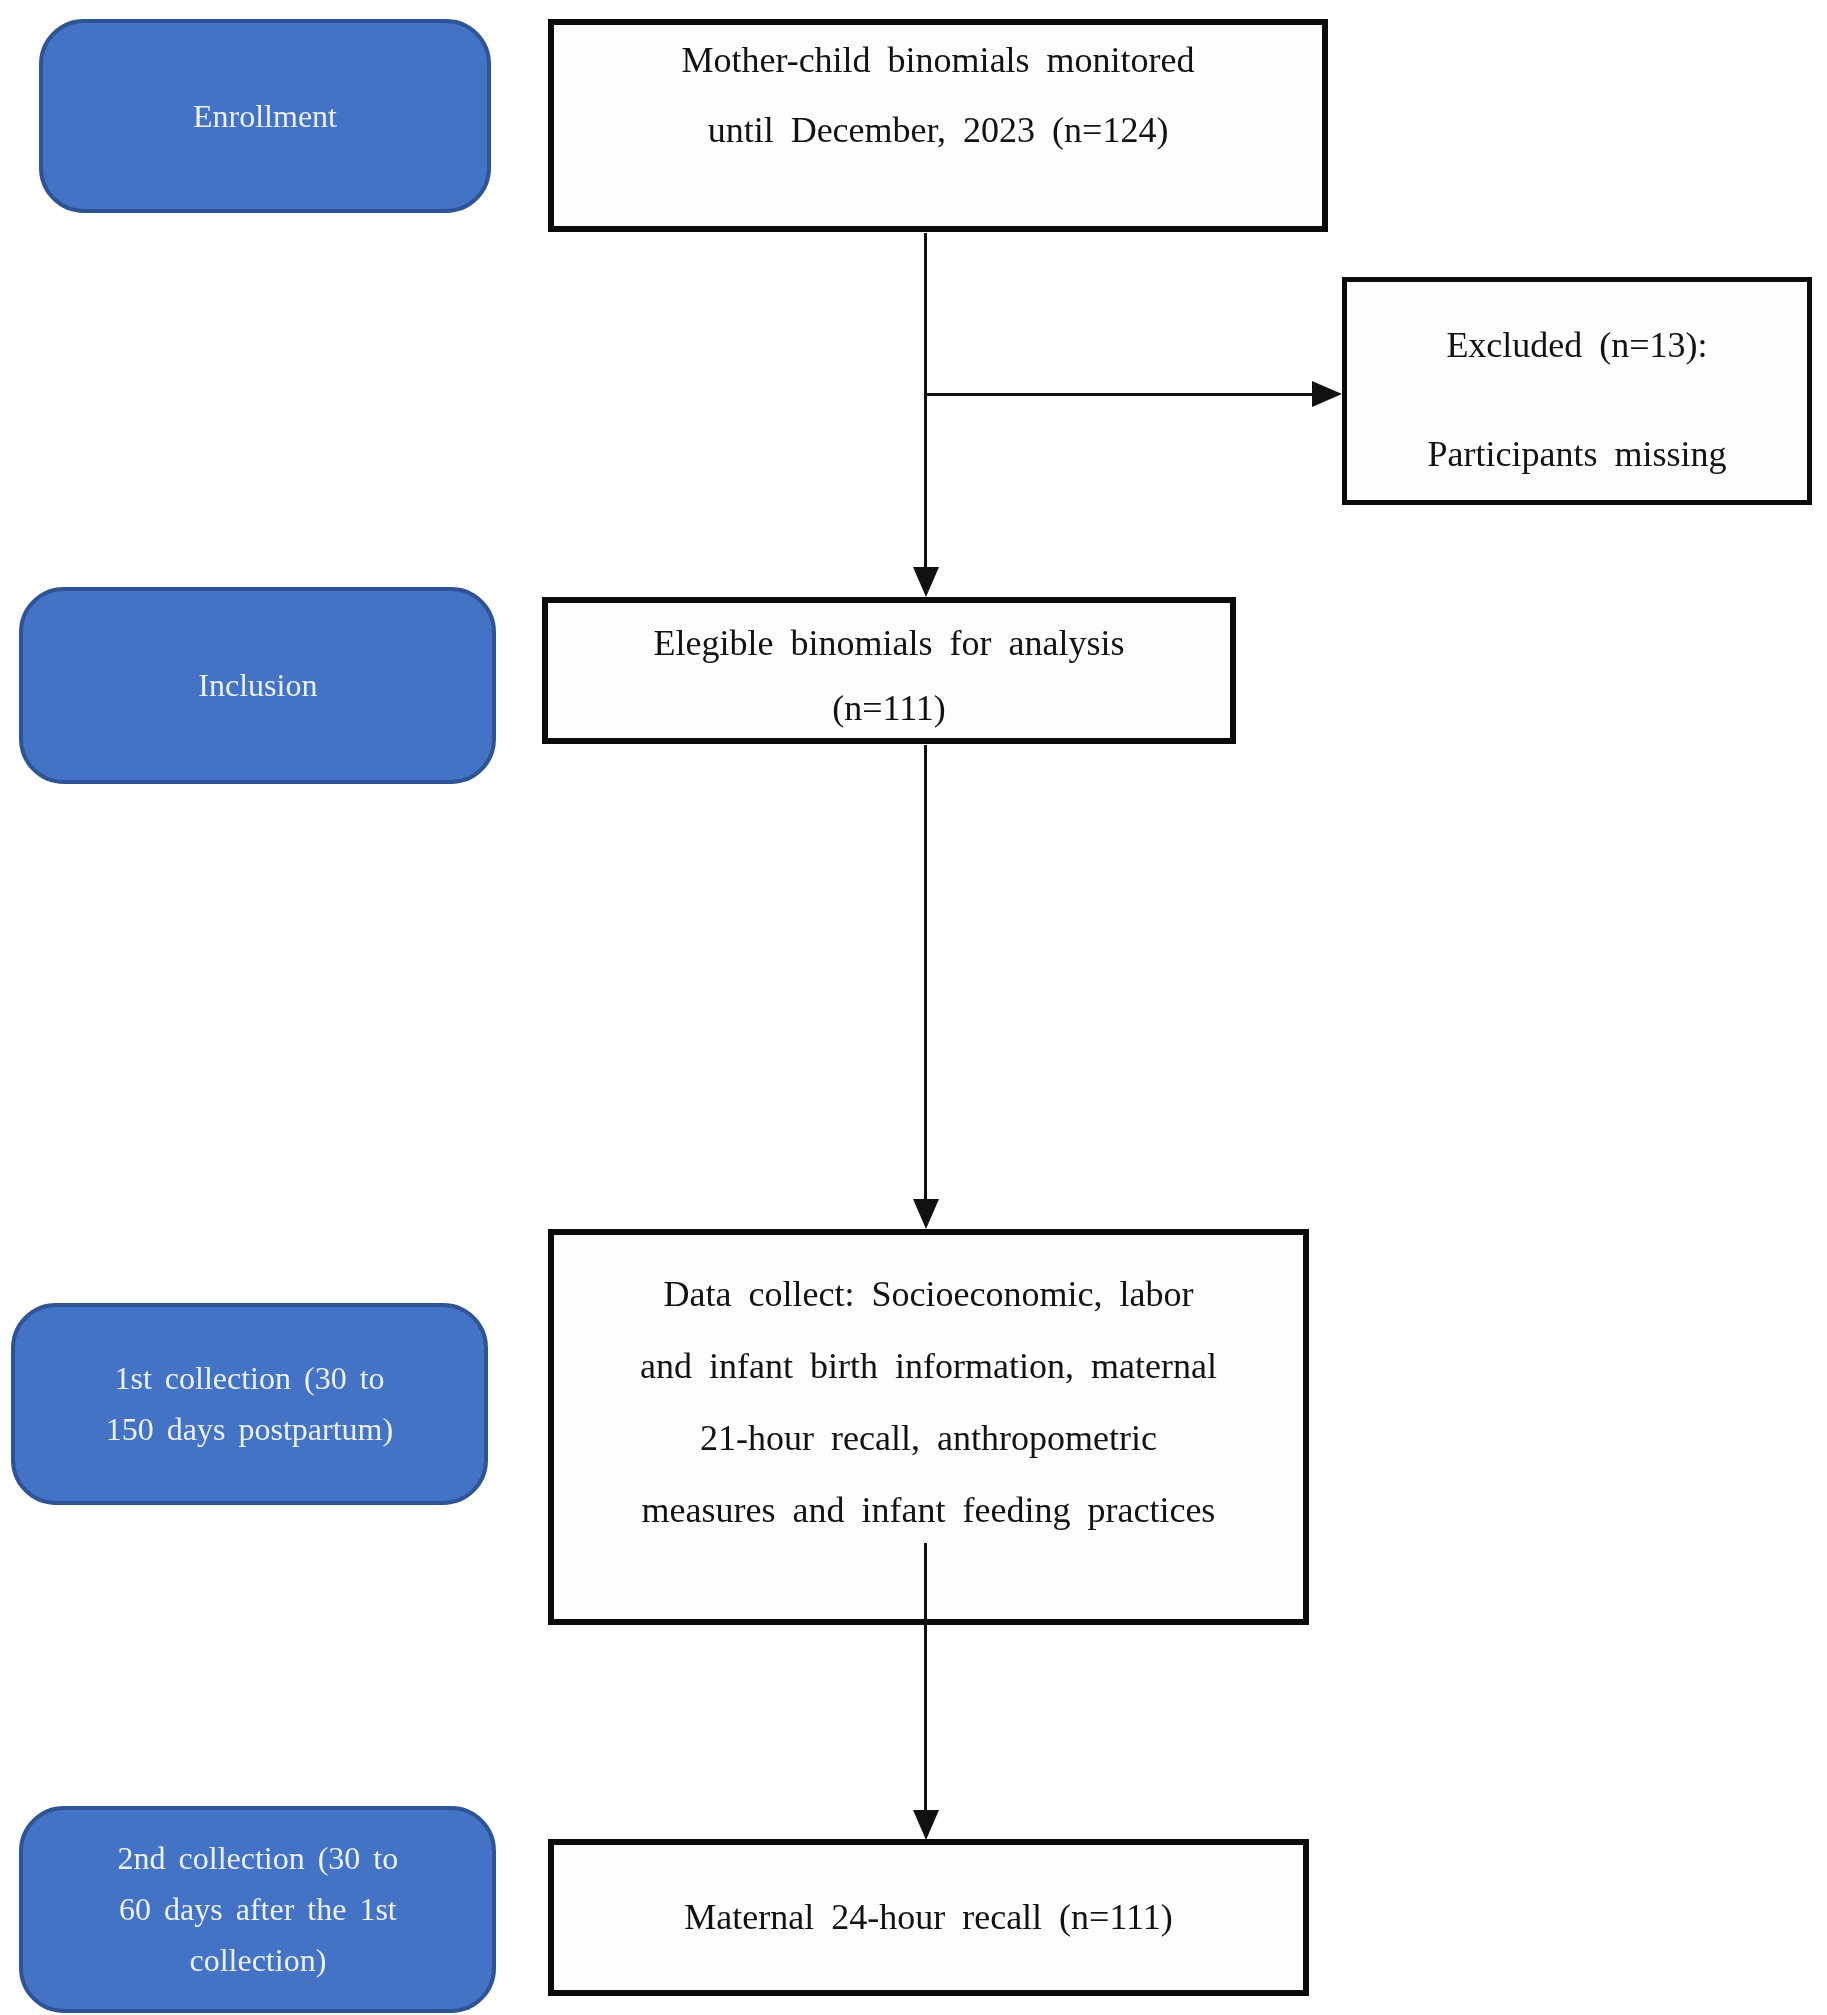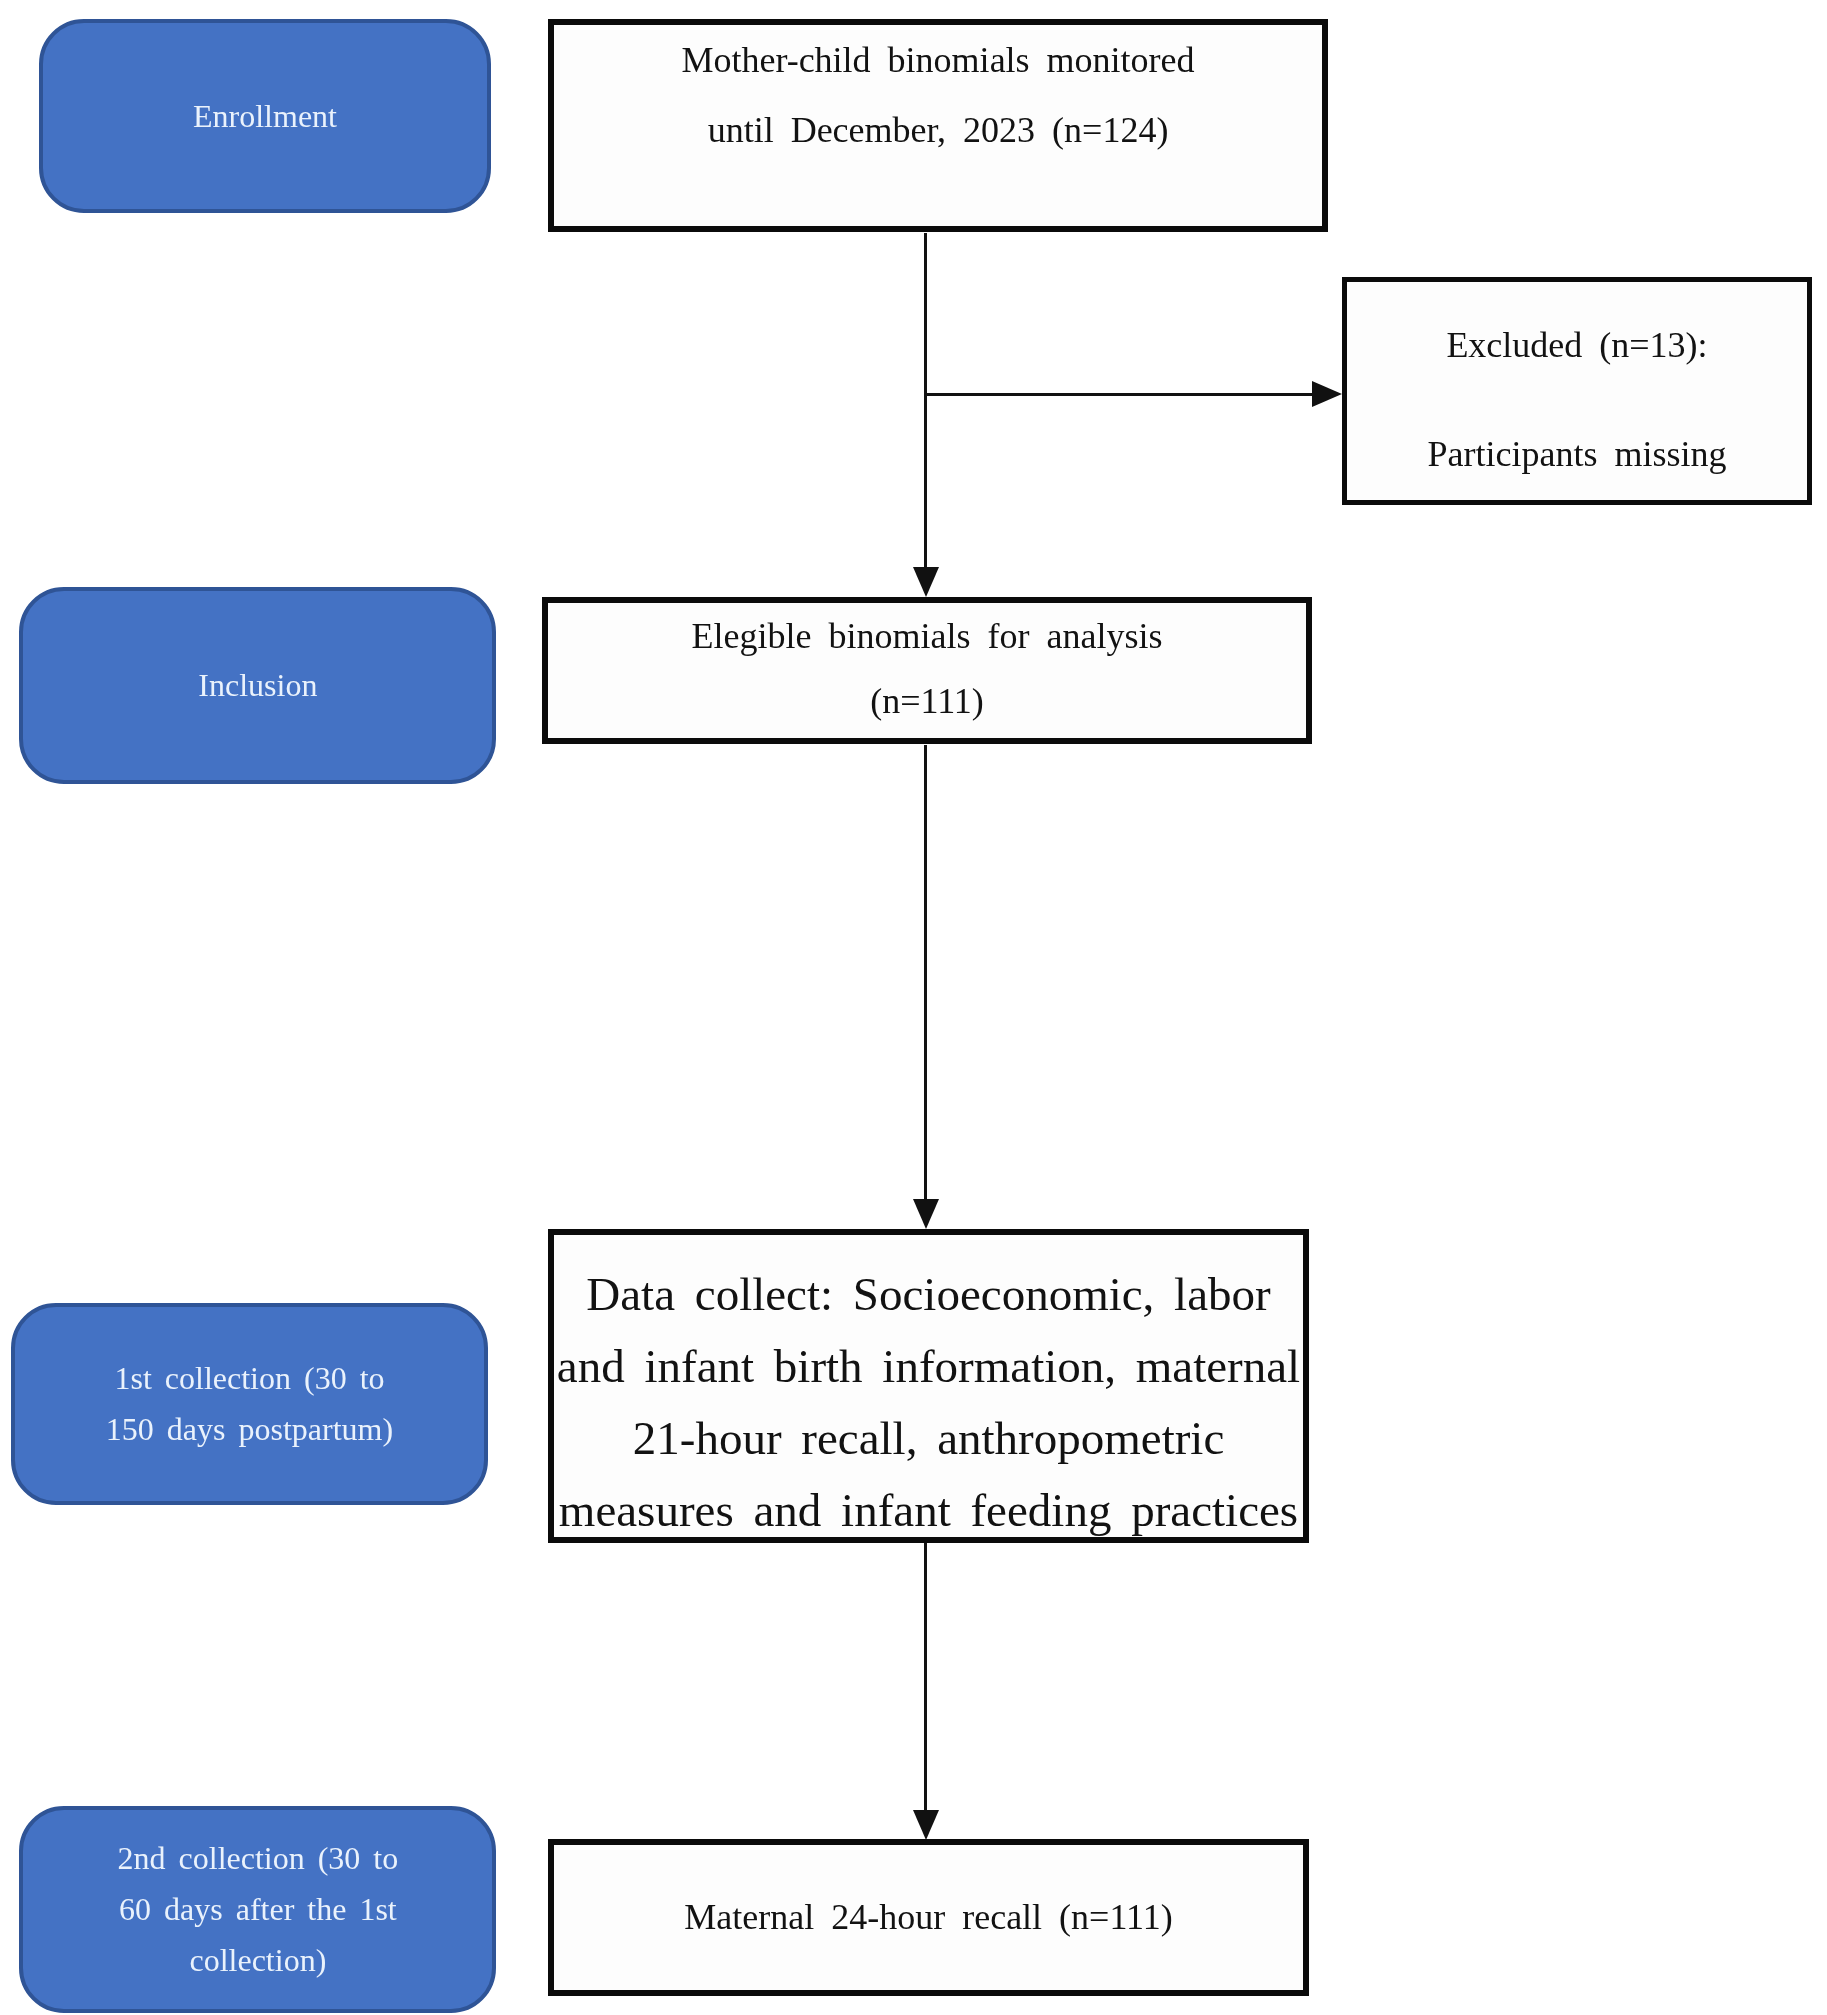--- a/index.html
+++ b/index.html
@@ -54,24 +54,24 @@
     text-align: center;
     word-spacing: 8px;
   }
   #node-monitored { left: 548px;  top: 19.4px;   width: 780px; height: 213px; }
   #node-monitored .node-line { line-height: 70px; }
 
   #node-excluded  { left: 1342px; top: 277px;  width: 470px;  height: 228px; padding-top: 28px; border-width: 5.6px; }
   #node-excluded .node-line { line-height: 70px; }
   #node-excluded .node-line + .node-line { margin-top: 39px; }
 
-  #node-eligible  { left: 542px;  top: 597px;  width: 770px; height: 147px; padding-top: 1px; }
+  #node-eligible  { left: 542px;  top: 597px;  width: 694px; height: 147px; padding-top: 8px; }
   #node-eligible .node-line { line-height: 65px; }
 
-  #node-collect   { left: 548px;  top: 1229px; width: 761px; height: 314px; padding-top: 22.5px; font-size: 47px; }
+  #node-collect   { left: 548px;  top: 1229px; width: 761px; height: 396px; padding-top: 22.5px; font-size: 36px; }
   #node-collect .node-line { line-height: 72px; }
 
   #node-recall    { left: 548px;  top: 1839px; width: 761px; height: 157px; padding-top: 37px; }
   #node-recall .node-line { line-height: 70px; }
 
   
   .vline, .hline { position: absolute; background: #111111; }
   .vline { width: 3.1px; }
   .hline { height: 3.1px; }
 

